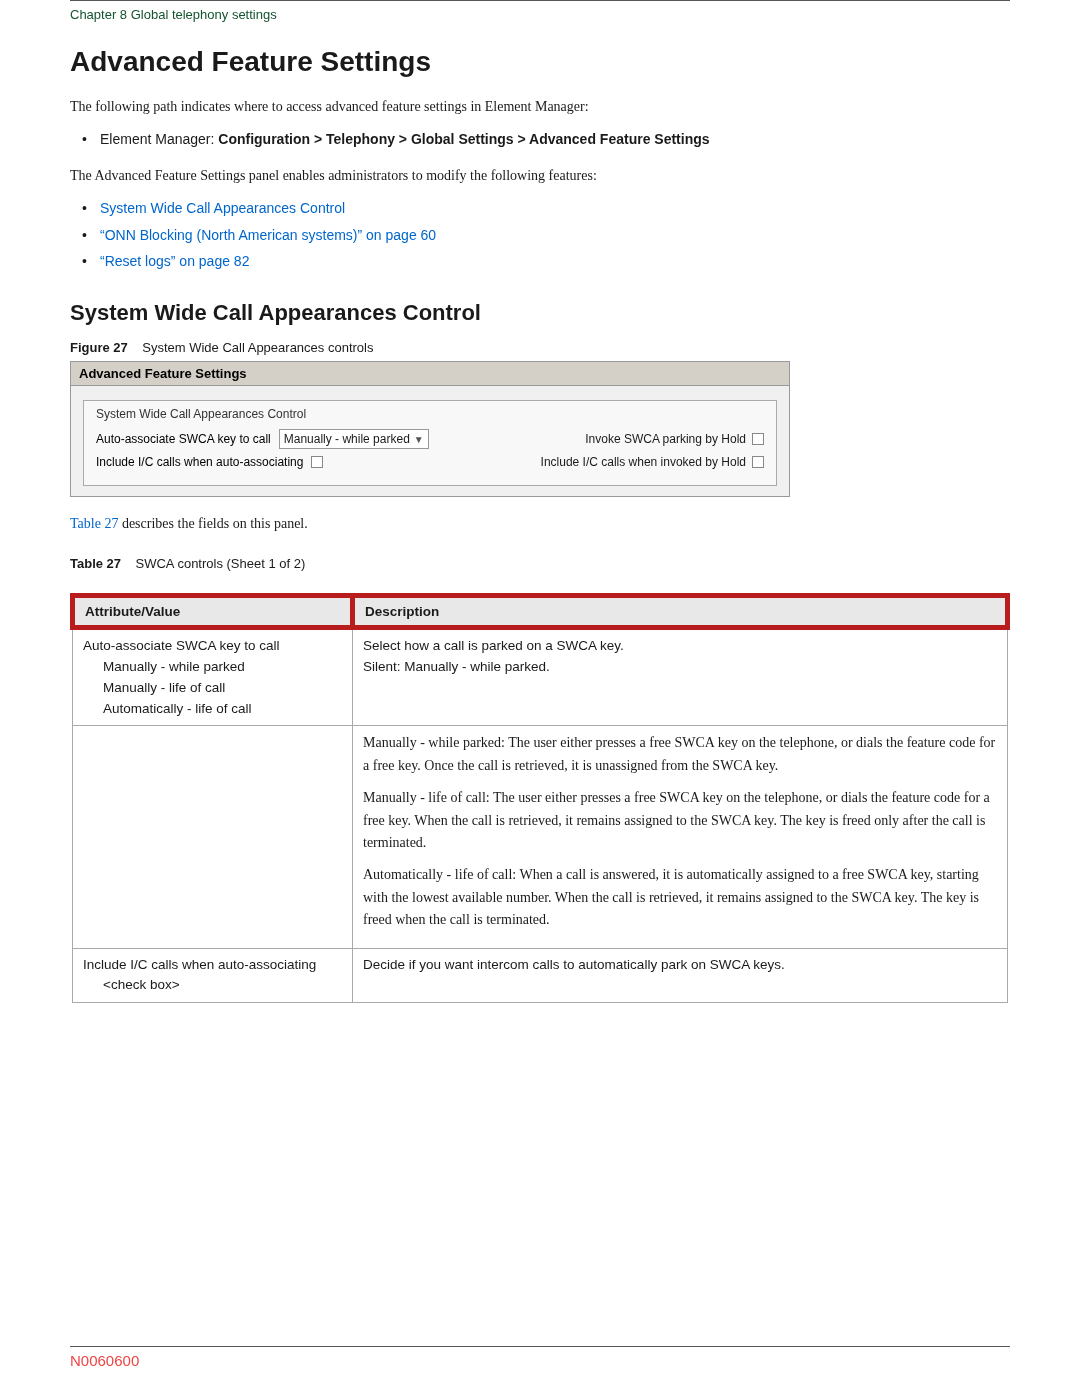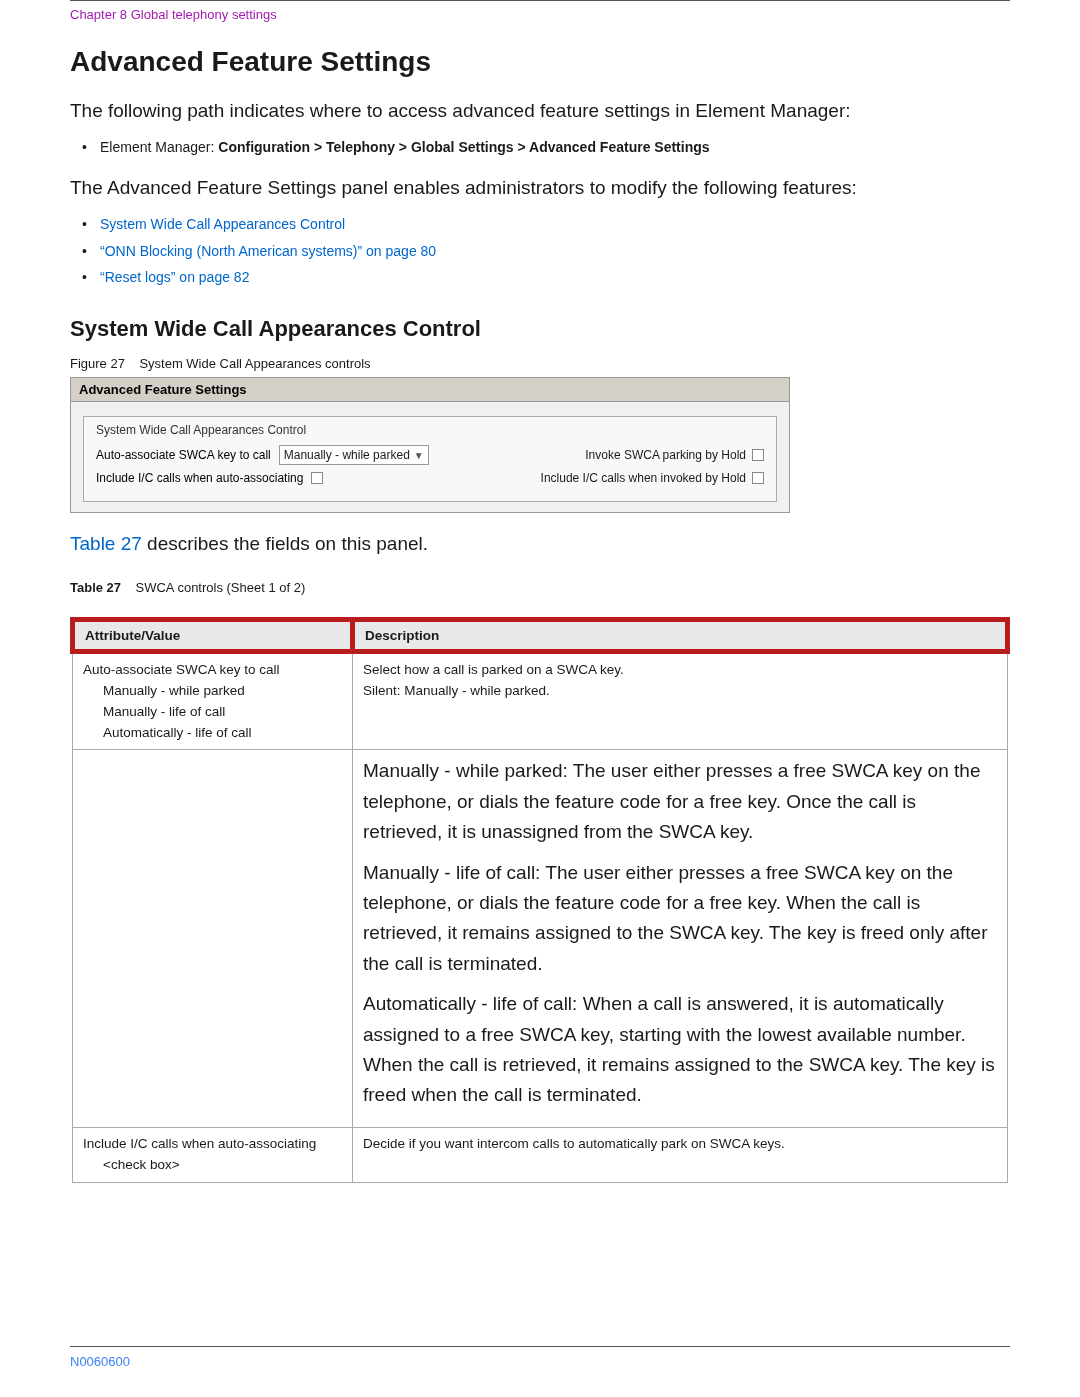--- a/index.html
+++ b/index.html
@@ -25,21 +25,21 @@
       border: none;
       border-top: 1px solid #555;
       margin-bottom: 6px;
     }
 
     .page-header {
       display: flex;
       align-items: baseline;
       margin-bottom: 24px;
       font-size: 13px;
-      color: #a21caf;
+      color: #14532d;
     }
 
     .page-header-text {
       font-size: 13px;
     }
 
     h1.chapter-title {
       font-size: 28px;
       font-weight: bold;
       color: #1a1a1a;
@@ -51,21 +51,22 @@
       font-size: 22px;
       font-weight: bold;
       color: #1a1a1a;
       margin-bottom: 14px;
       margin-top: 28px;
     }
 
     p {
       line-height: 1.6;
       margin-bottom: 10px;
-      font-size: 19px;
+      font-size: 14px;
+      font-family: Liberation Serif, serif;
     }
 
     ul.bullet-list {
       list-style: none;
       padding-left: 30px;
       margin-bottom: 14px;
     }
 
     ul.bullet-list li {
       position: relative;
@@ -90,21 +91,21 @@
       font-weight: bold;
     }
 
     .figure-caption {
       font-size: 13px;
       margin-bottom: 6px;
       margin-top: 14px;
     }
 
     .figure-caption strong {
-      font-weight: normal;
+      font-weight: bold;
     }
 
     
     .ui-panel {
       border: 1px solid #999;
       background: #f0f0f0;
       padding: 0;
       margin-bottom: 16px;
       width: 720px;
     }
@@ -246,22 +247,22 @@
       position: absolute;
       bottom: 50px;
       left: 70px;
       right: 70px;
     }
 
     .page-footer {
       position: absolute;
       bottom: 28px;
       left: 70px;
-      font-size: 13px;
-      color: #3b82f6;
+      font-size: 15px;
+      color: #ef4444;
     }
 
     .table-link {
       color: #0066cc;
       text-decoration: none;
     }
   </style>
 </head>
 <body>
 
@@ -283,21 +284,21 @@
     </li>
   </ul>
 
   <p>The Advanced Feature Settings panel enables administrators to modify the following features:</p>
 
   <ul class="bullet-list">
     <li>
       <a class="blue-link" href="#swca">System Wide Call Appearances Control</a>
     </li>
     <li>
-      <a class="blue-link" href="#onn">“ONN Blocking (North American systems)” on page 80</a>
+      <a class="blue-link" href="#onn">“ONN Blocking (North American systems)” on page 60</a>
     </li>
     <li>
       <a class="blue-link" href="#reset">“Reset logs” on page 82</a>
     </li>
   </ul>
 
   <h2 class="section-title" id="swca">System Wide Call Appearances Control</h2>
 
 
   <div class="figure-caption">

